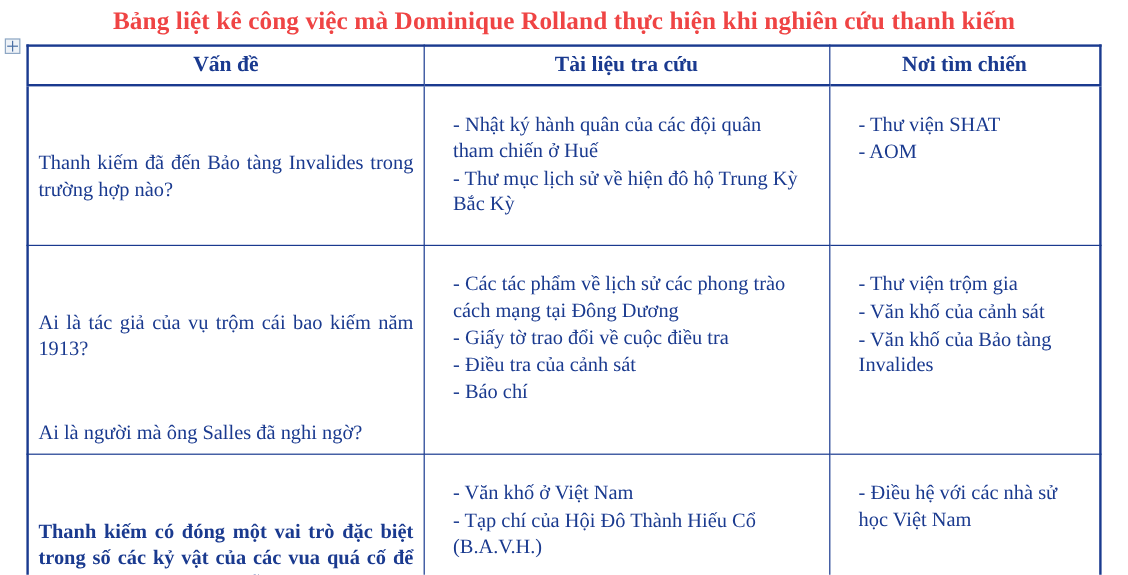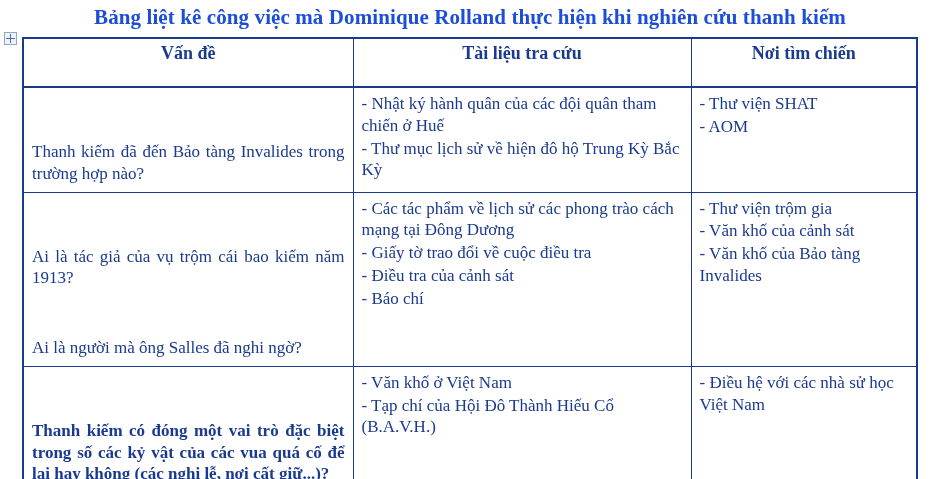--- a/index.html
+++ b/index.html
@@ -45,21 +45,21 @@
   .move-handle:after {
     left: 1px;
     top: 5px;
     width: 9px;
     height: 1px;
   }
   .doc-title {
     text-align: center;
     font-weight: bold;
     font-size: 21px;
-    color: #1d4ed8;
+    color: #ef4444;
     padding: 6px 40px 8px 40px;
     letter-spacing: 0.1px;
     line-height: 1.1;
   }
   .table-wrap {
     padding: 0 22px 0 22px;
   }
   table.work-table {
     border-collapse: collapse;
     width: 894px;
@@ -72,21 +72,21 @@
     vertical-align: top;
     padding: 5px 8px 7px 8px;
     font-size: 17px;
     line-height: 1.28;
     color: #1a3a8f;
   }
   table.work-table thead th {
     text-align: center;
     font-weight: bold;
     font-size: 18px;
-    padding: 3px 4px 21px 4px;
+    padding: 3px 4px 5px 4px;
     vertical-align: middle;
     border-bottom: 2px solid #1a3a8f;
   }
   col.c1 { width: 330px; }
   col.c2 { width: 338px; }
   col.c3 { width: 226px; }
   .cell-para {
     margin: 0 0 0 0;
     text-align: justify;
     text-justify: inter-word;
@@ -99,21 +99,21 @@
   }
   .col-issue .cell-para {
     text-align: justify;
     margin-top: 48px;
   }
   .col-issue .cell-para.last-line-left {
     text-align: justify;
     font-weight: bold;
   }
   .bullet-list {
-    margin: 0;
+    margin: 16px;
     padding: 0;
     list-style: none;
   }
   .bullet-list li {
     margin: 0 0 1px 0;
     padding: 0;
     text-align: left;
     text-indent: 0;
   }
 </style>

